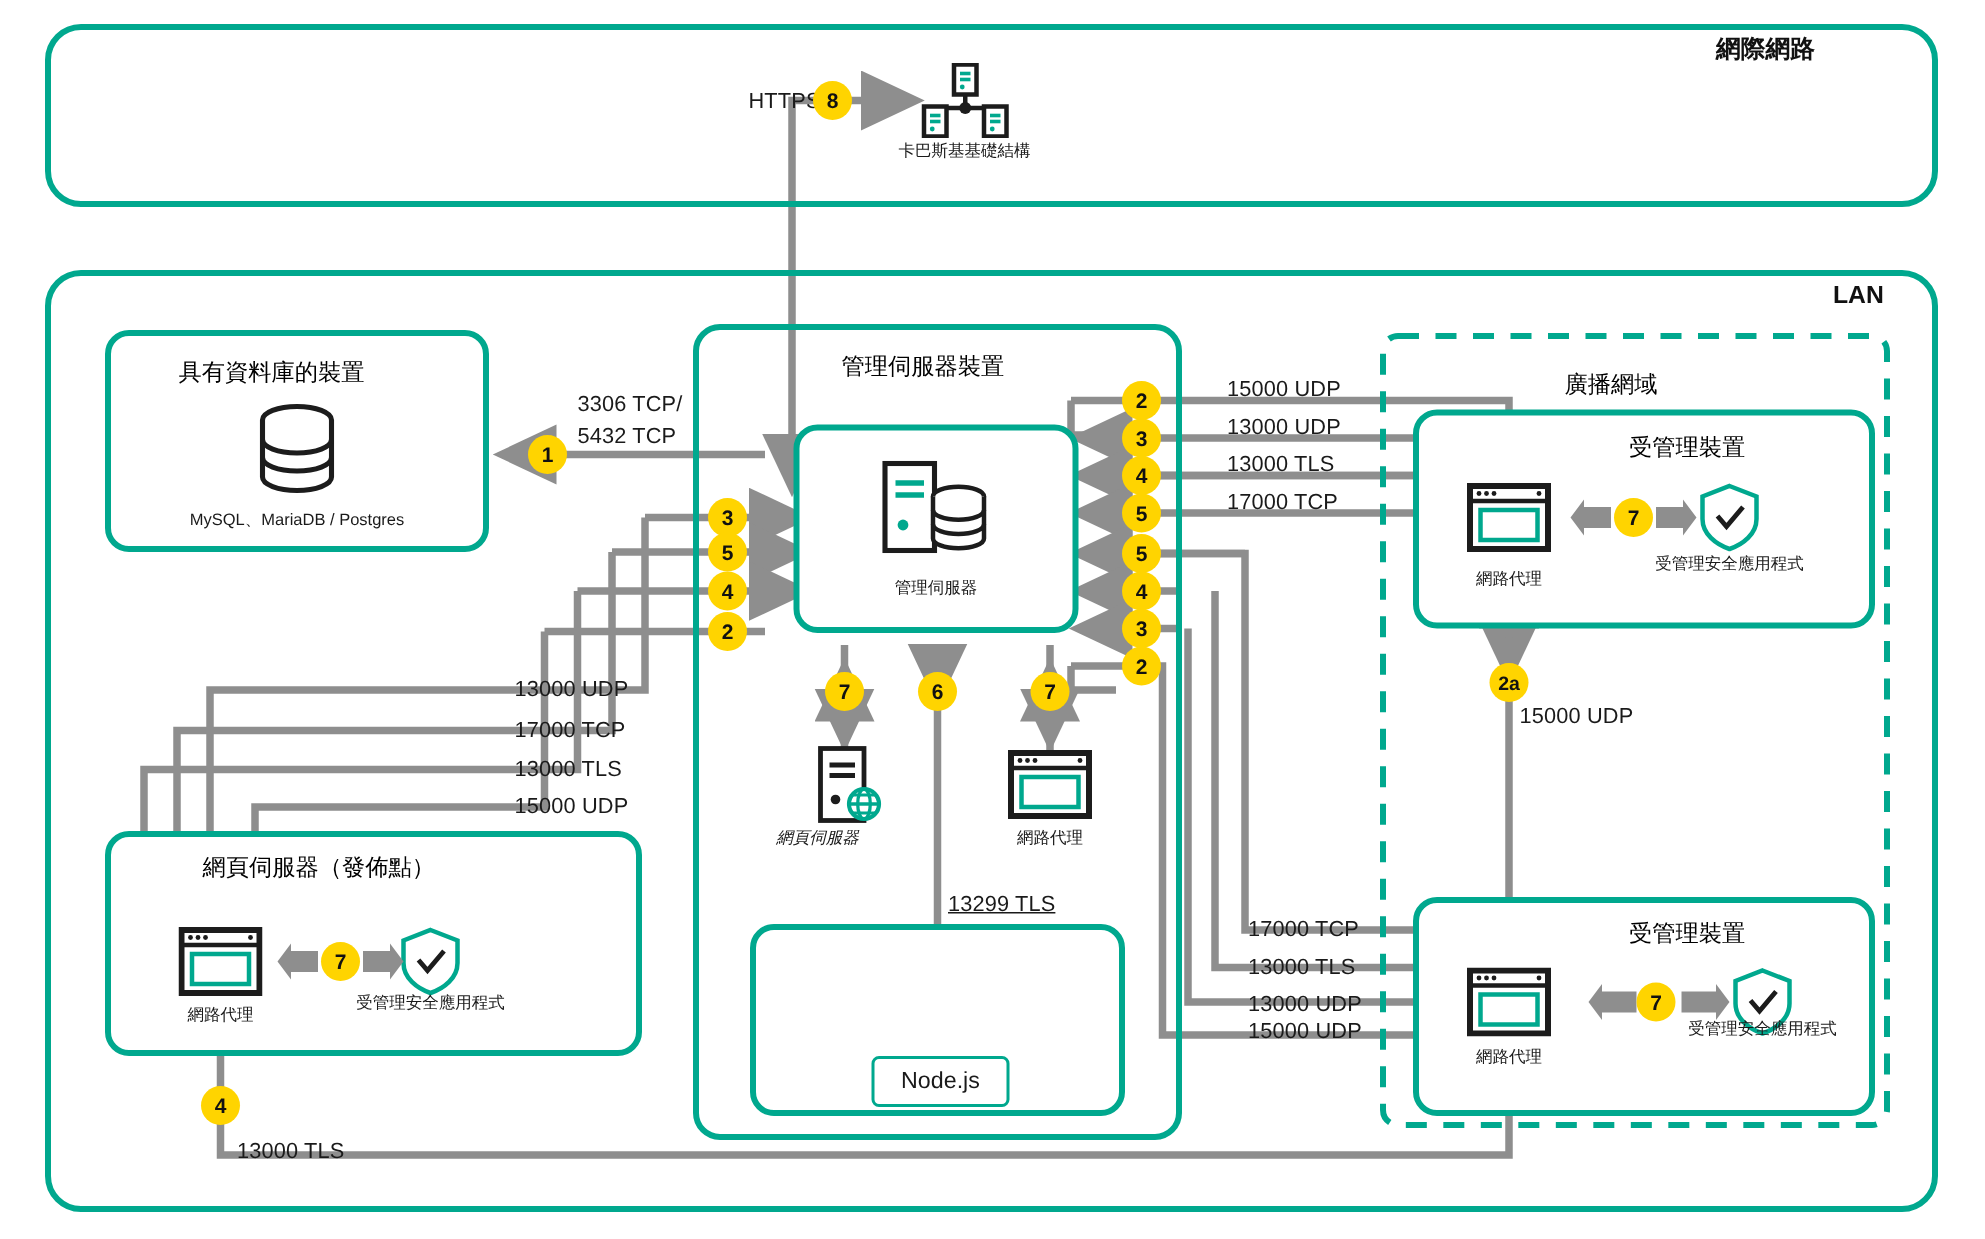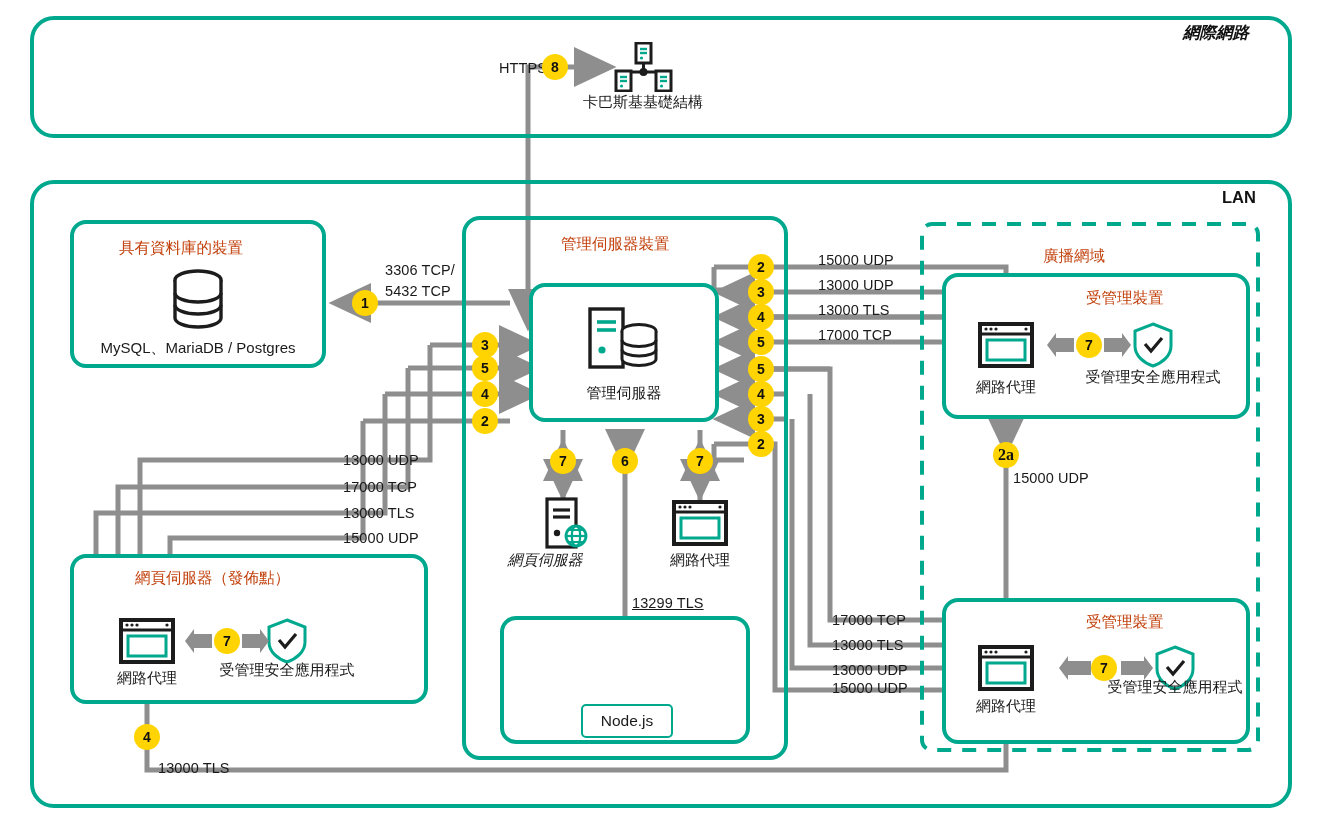--- a/index.html
+++ b/index.html
@@ -1,26 +1,26 @@
 <!DOCTYPE html>
 <html><head>
 <meta charset="utf-8">
 <style>
   html,body{margin:0;padding:0;background:#ffffff;}
   body{width:1323px;height:826px;font-family:"Liberation Sans","DejaVu Sans",sans-serif;position:relative;overflow:hidden;}
   #stage{position:absolute;left:0;top:0;width:1323px;height:826px;}
   svg.layer{position:absolute;left:0;top:0;width:1323px;height:826px;}
   .lbl{position:absolute;font-size:14.5px;color:#1a1a1a;white-space:nowrap;letter-spacing:.1px;}
   .zone-title{position:absolute;font-weight:bold;font-size:16.5px;color:#111;white-space:nowrap;}
-  .box-title{position:absolute;font-size:15.5px;color:#c2410c;white-space:nowrap;}
-  .node-cap{position:absolute;font-size:15px;color:#1a1a1a;white-space:nowrap;text-align:center;}
+  .box-title{position:absolute;font-size:15.5px;color:#000000;white-space:nowrap;}
+  .node-cap{position:absolute;font-size:11px;color:#1a1a1a;white-space:nowrap;text-align:center;}
   .badge{position:absolute;width:26px;height:26px;border-radius:50%;background:#FFD400;
          color:#111;font-size:14px;font-weight:bold;display:flex;align-items:center;justify-content:center;
          line-height:1;}
-  .badge.sm{font-size:16px;font-family:Liberation Serif, serif;}
+  .badge.sm{font-size:13px;}
   .icon{position:absolute;}
   .nodejs{position:absolute;border:2px solid #00a88e;border-radius:5px;
           font-size:15.5px;color:#1a1a1a;display:flex;align-items:center;justify-content:center;}
 </style>
 </head>
 <body>
 
 <div id="stage">
 
   <svg class="layer" viewBox="0 0 1323 826">
@@ -217,21 +217,21 @@
   </svg>
   <svg class="icon" style="left:1058px;top:655px;" width="96" height="26" viewBox="0 0 96 26">
     <path d="M33,6 L33,20 L10,20 L10,25 L1,13 L10,1 L10,6 Z" fill="#8e8e8e"></path>
     <path d="M63,6 L63,20 L86,20 L86,25 L95,13 L86,1 L86,6 Z" fill="#8e8e8e"></path>
   </svg>
   <svg class="icon" style="left:184px;top:628px;" width="86" height="26" viewBox="0 0 86 26">
     <path d="M28,6 L28,20 L10,20 L10,25 L1,13 L10,1 L10,6 Z" fill="#8e8e8e"></path>
     <path d="M58,6 L58,20 L76,20 L76,25 L85,13 L76,1 L76,6 Z" fill="#8e8e8e"></path>
   </svg>
 
-  <div class="zone-title" style="left:1183px;top:22px;font-style:italic;">網際網路</div>
+  <div class="zone-title" style="left:1144px;top:22px;">網際網路</div>
   <div class="zone-title" style="left:1222px;top:188px;">LAN</div>
   <div class="box-title" style="left:1043px;top:246px;text-align:right;">廣播網域</div>
 
   <div class="box-title" style="left:119px;top:238px;">具有資料庫的裝置</div>
   <div class="box-title" style="left:561px;top:234px;">管理伺服器裝置</div>
   <div class="box-title" style="left:1086px;top:288px;">受管理裝置</div>
   <div class="box-title" style="left:1086px;top:612px;">受管理裝置</div>
   <div class="box-title" style="left:135px;top:568px;">網頁伺服器（發佈點）</div>
 
   <div class="nodejs" style="left:581px;top:688px;width:88px;height:30px;margin-top:16px;">Node.js</div>

